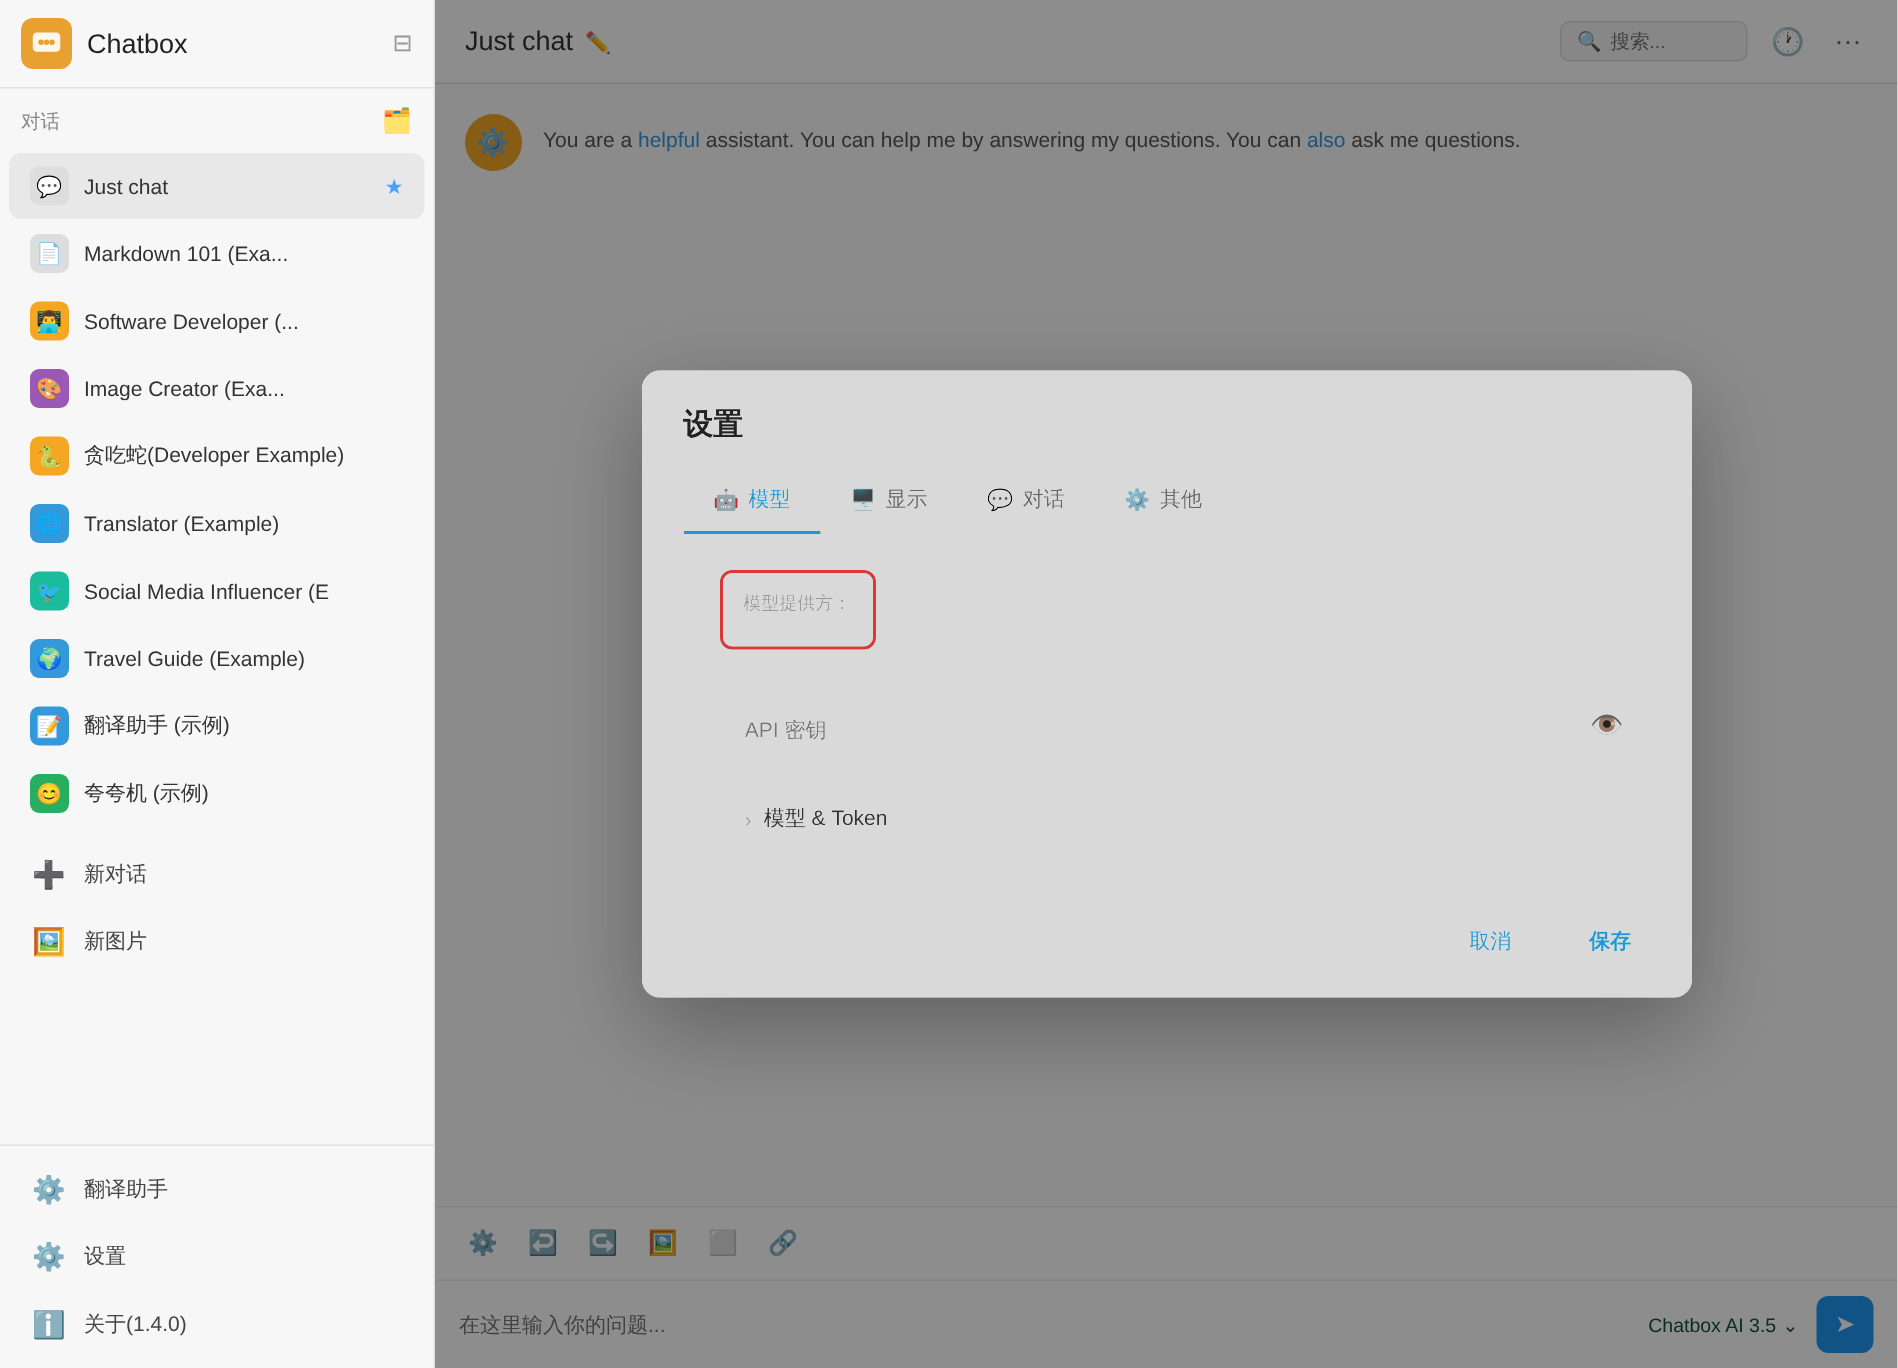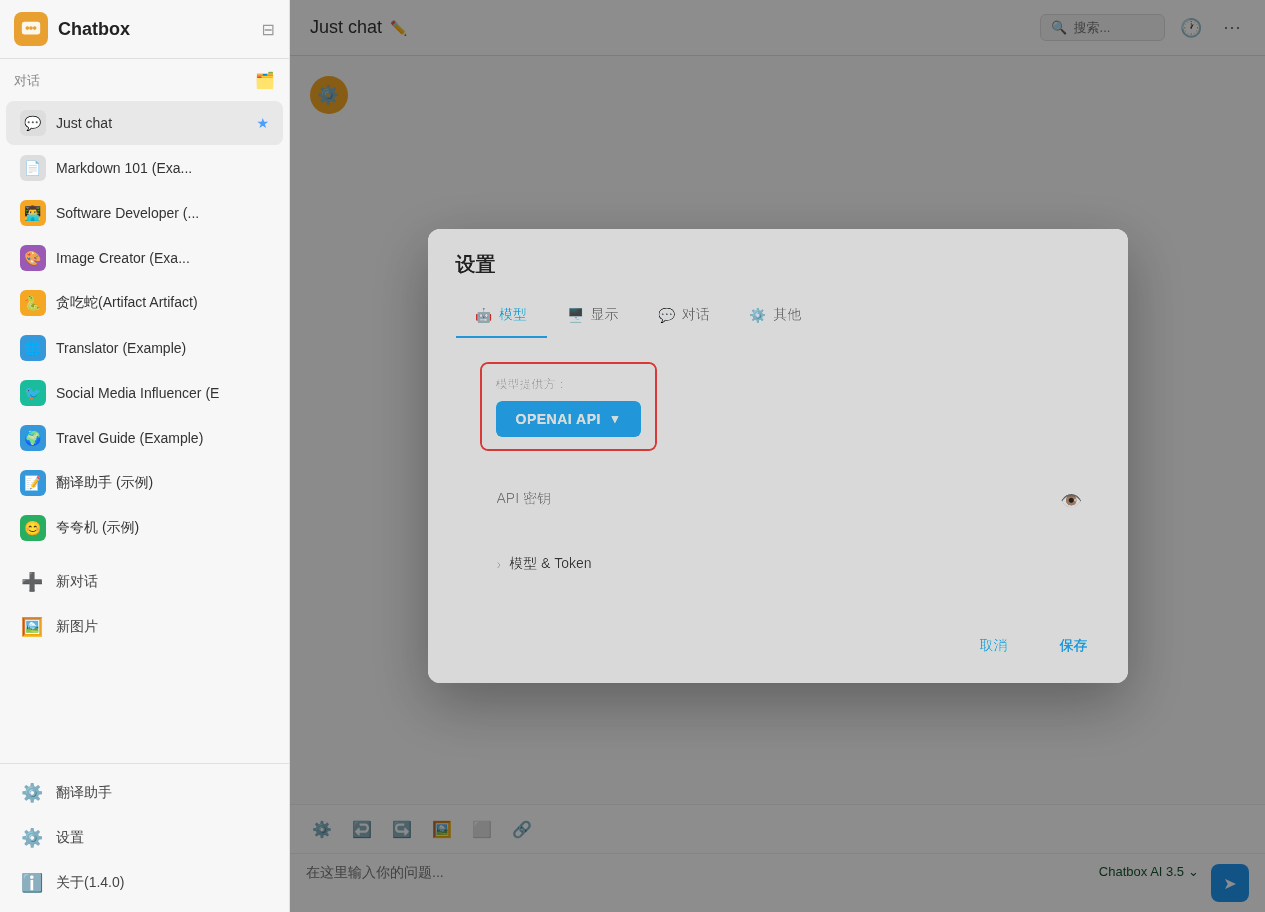--- a/index.html
+++ b/index.html
@@ -35,21 +35,21 @@
       background: #e8a030;
       border-radius: 8px;
       display: flex;
       align-items: center;
       justify-content: center;
       color: white;
       font-size: 18px;
     }
     .app-title {
       font-size: 18px;
-      font-weight: 700;
+      font-weight: 400;
       color: #222;
       flex: 1;
     }
     .sidebar-collapse-btn {
       color: #999;
       cursor: pointer;
       font-size: 16px;
     }
 
     .sidebar-section-label {
@@ -235,21 +235,21 @@
       align-items: center;
       justify-content: center;
       border-radius: 6px;
       cursor: pointer;
       color: #666;
       font-size: 16px;
     }
 
     .chat-input-area {
       display: flex;
-      align-items: flex-start;
+      align-items: center;
       padding: 10px 16px;
       border-top: 1px solid #eee;
       background: white;
       gap: 12px;
     }
     .chat-input {
       flex: 1;
       border: none;
       outline: none;
       font-size: 14px;
@@ -369,21 +369,21 @@
     .provider-btn .chevron { font-size: 12px; }
 
     .api-key-section {
       border: 1px solid #e0e0e0;
       border-radius: 8px;
       overflow: hidden;
       margin-bottom: 0;
     }
     .api-key-field {
       display: flex;
-      align-items: flex-start;
+      align-items: flex-end;
       padding: 14px 16px;
       border-bottom: 1px solid #e8e8e8;
       gap: 10px;
     }
     .api-key-field input {
       flex: 1;
       border: none;
       outline: none;
       font-size: 14px;
       color: #bbb;
@@ -487,21 +487,21 @@
         <div class="sidebar-item">
           <div class="item-icon orange">👨‍💻</div>
           <span class="item-label">Software Developer (...</span>
         </div>
         <div class="sidebar-item">
           <div class="item-icon purple">🎨</div>
           <span class="item-label">Image Creator (Exa...</span>
         </div>
         <div class="sidebar-item">
           <div class="item-icon orange">🐍</div>
-          <span class="item-label">贪吃蛇(Artifact Artifact)</span>
+          <span class="item-label">贪吃蛇(Developer Example)</span>
         </div>
         <div class="sidebar-item">
           <div class="item-icon blue">🌐</div>
           <span class="item-label">Translator (Example)</span>
         </div>
         <div class="sidebar-item">
           <div class="item-icon teal">🐦</div>
           <span class="item-label">Social Media Influencer (E</span>
         </div>
         <div class="sidebar-item">
@@ -558,20 +558,23 @@
         <input type="text" placeholder="搜索..." style="">
       </div>
       <span class="history-btn">🕐</span>
       <span class="more-btn">···</span>
     </div>
   </div>
 
   <div class="chat-area">
     <div class="system-message">
       <div class="system-avatar">⚙️</div>
+      <div class="system-text">
+        You are a <span class="highlight">helpful</span> assistant. You can help me by answering my questions. You can <span class="highlight">also</span> ask me questions.
+      </div>
     </div>
   </div>
 
   <div class="chat-toolbar">
     <div class="toolbar-btn">⚙️</div>
     <div class="toolbar-btn">↩️</div>
     <div class="toolbar-btn">↪️</div>
     <div class="toolbar-btn">🖼️</div>
     <div class="toolbar-btn">⬜</div>
     <div class="toolbar-btn">🔗</div>
@@ -607,24 +610,20 @@
         </div>
         <div class="modal-tab">
           <span class="tab-icon">⚙️</span>
           <span>其他</span>
         </div>
       </div>
 
       <div class="modal-body">
         <div class="provider-section">
           <div class="provider-label">模型提供方：</div>
-          <button class="provider-btn">
-            <span>OPENAI API</span>
-            <span class="chevron">▼</span>
-          </button>
         </div>
 
         <div class="api-key-section">
           <div class="api-key-field">
             <input type="password" placeholder="API 密钥" style="">
             <span class="eye-icon">👁️</span>
           </div>
         </div>
 
         <div class="model-token-section">

